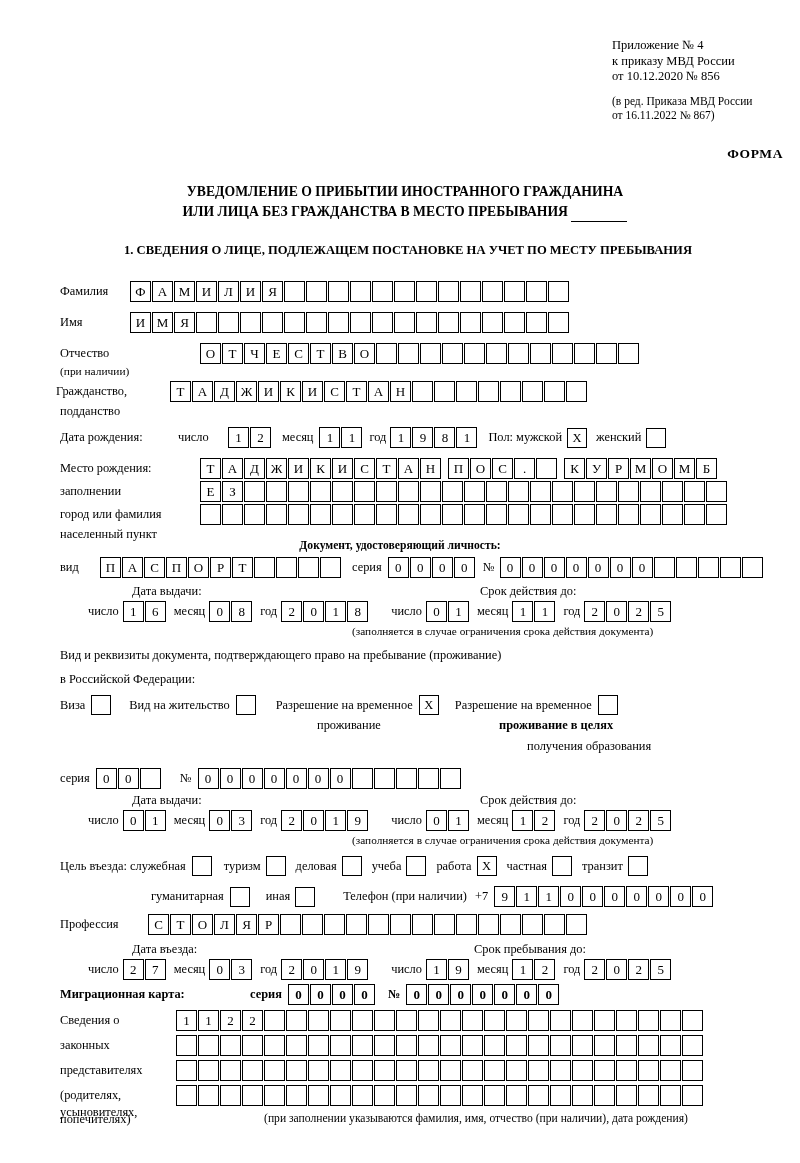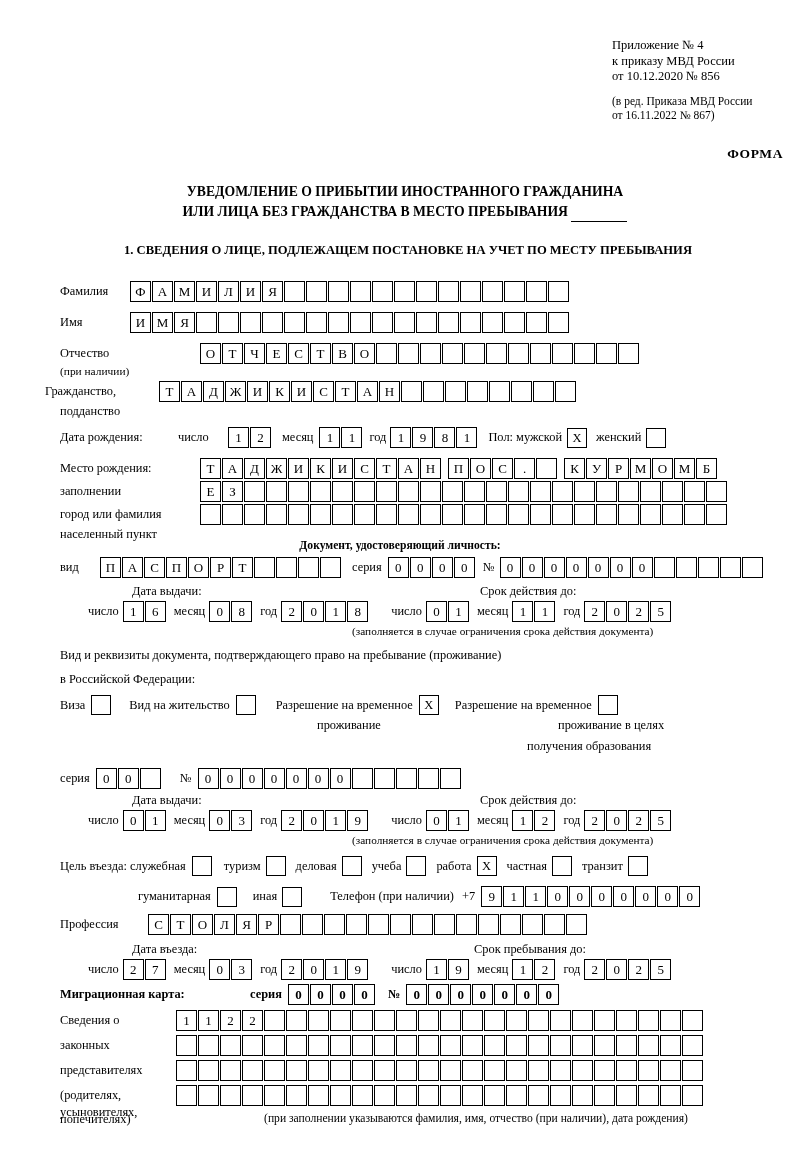--- a/index.html
+++ b/index.html
@@ -219,21 +219,21 @@
         <span class="bx"></span>
         <span class="bx"></span>
         <span class="bx"></span>
         <span class="bx"></span>
       </span>
   </div>
   <div class="row" style="top:365px; left:60px;">
     <span class="lbl small">(при наличии)</span>
   </div>
 
-  <div class="row" style="top:381px; left:45px;justify-content:center;">
+  <div class="row" style="top:381px; left:56px;justify-content:center;">
     <span class="lbl" style="width:114px;">Гражданство,</span>
     <span class="boxes">
         <span class="bx">Т</span>
         <span class="bx">А</span>
         <span class="bx">Д</span>
         <span class="bx">Ж</span>
         <span class="bx">И</span>
         <span class="bx">К</span>
         <span class="bx">И</span>
         <span class="bx">С</span>
@@ -476,21 +476,21 @@
     <span class="lbl" style="margin:0 6px 0 18px;">Вид на жительство</span>
     <span class="cb"></span>
     <span class="lbl" style="margin:0 6px 0 20px;">Разрешение на временное</span>
     <span class="cb">X</span>
     <span class="lbl" style="margin:0 6px 0 16px;">Разрешение на временное</span>
     <span class="cb"></span>
   </div>
   <div class="row" style="top:718px; left:317px;">
     <span class="lbl">проживание</span>
   </div>
-  <div class="row" style="top:718px; left:558px;">
+  <div class="row" style="top:718px; left:499px;font-weight:bold;">
     <span class="lbl">проживание в целях</span>
   </div>
   <div class="row" style="top:739px; left:527px;">
     <span class="lbl">получения образования</span>
   </div>
 
   <div class="row" style="top:768px; left:60px;">
     <span class="lbl" style="margin-right:6px;">серия</span>
     <span class="boxes">
         <span class="bx">0</span>
@@ -570,21 +570,21 @@
     <span class="lbl" style="margin:0 5px 0 10px;">учеба</span>
     <span class="cb"></span>
     <span class="lbl" style="margin:0 5px 0 10px;">работа</span>
     <span class="cb">X</span>
     <span class="lbl" style="margin:0 5px 0 10px;">частная</span>
     <span class="cb"></span>
     <span class="lbl" style="margin:0 5px 0 10px;">транзит</span>
     <span class="cb"></span>
   </div>
 
-  <div class="row" style="top:886px; left:138px;">
+  <div class="row" style="top:886px; left:151px;">
     <span class="lbl" style="margin-right:6px;">гуманитарная</span>
     <span class="cb"></span>
     <span class="lbl" style="margin:0 5px 0 16px;">иная</span>
     <span class="cb"></span>
     <span class="lbl" style="margin:0 8px 0 28px;">Телефон (при наличии)</span>
     <span class="lbl" style="margin-right:6px;">+7</span>
     <span class="boxes">
         <span class="bx">9</span>
         <span class="bx">1</span>
         <span class="bx">1</span>

